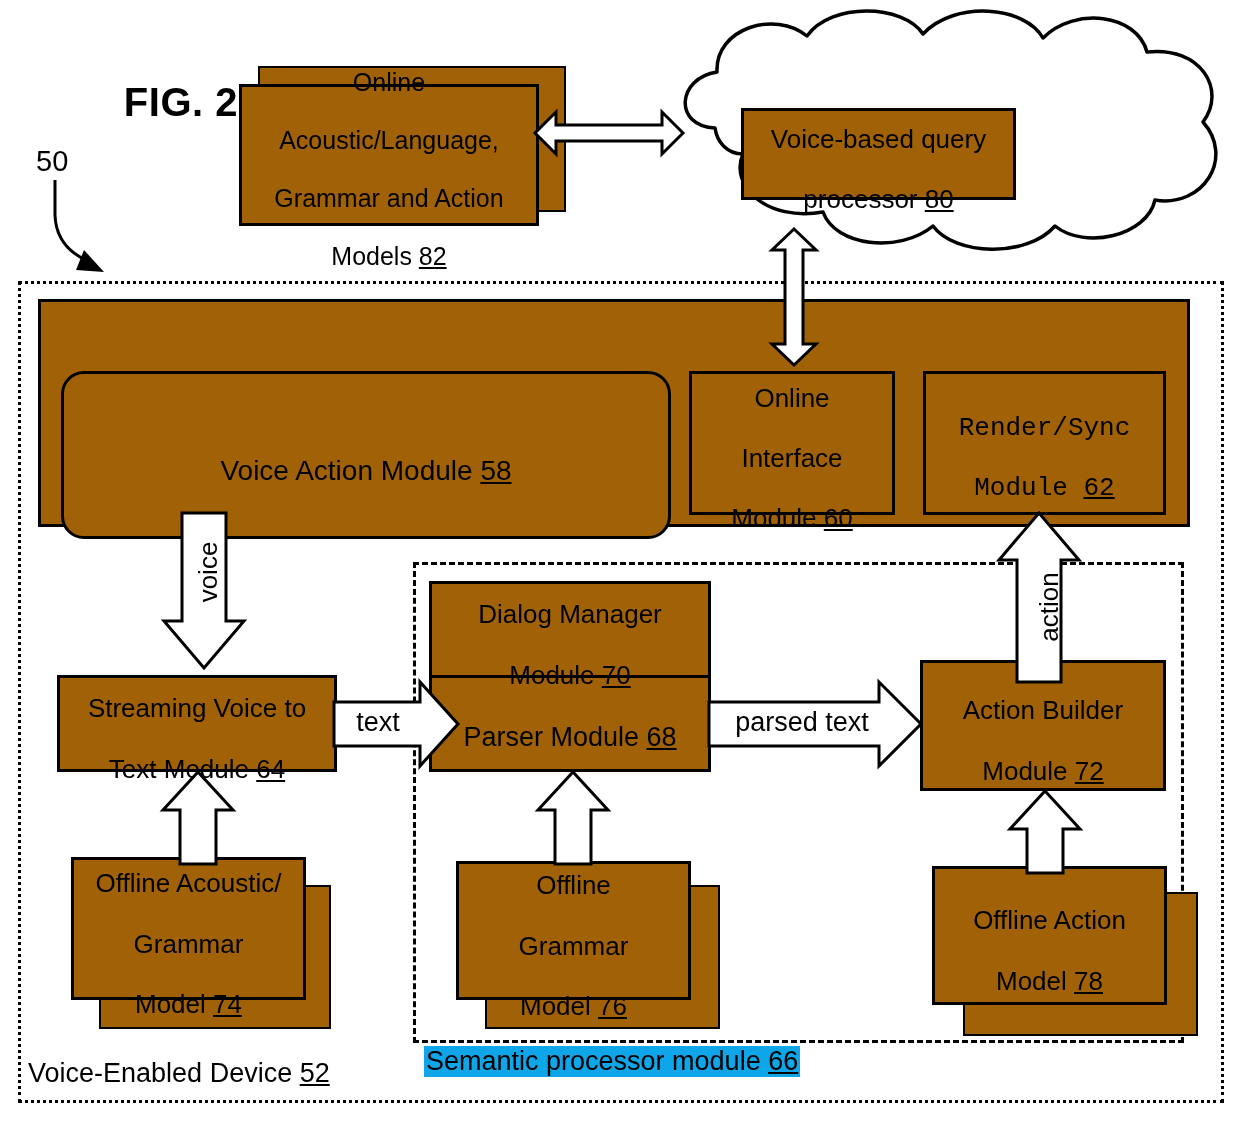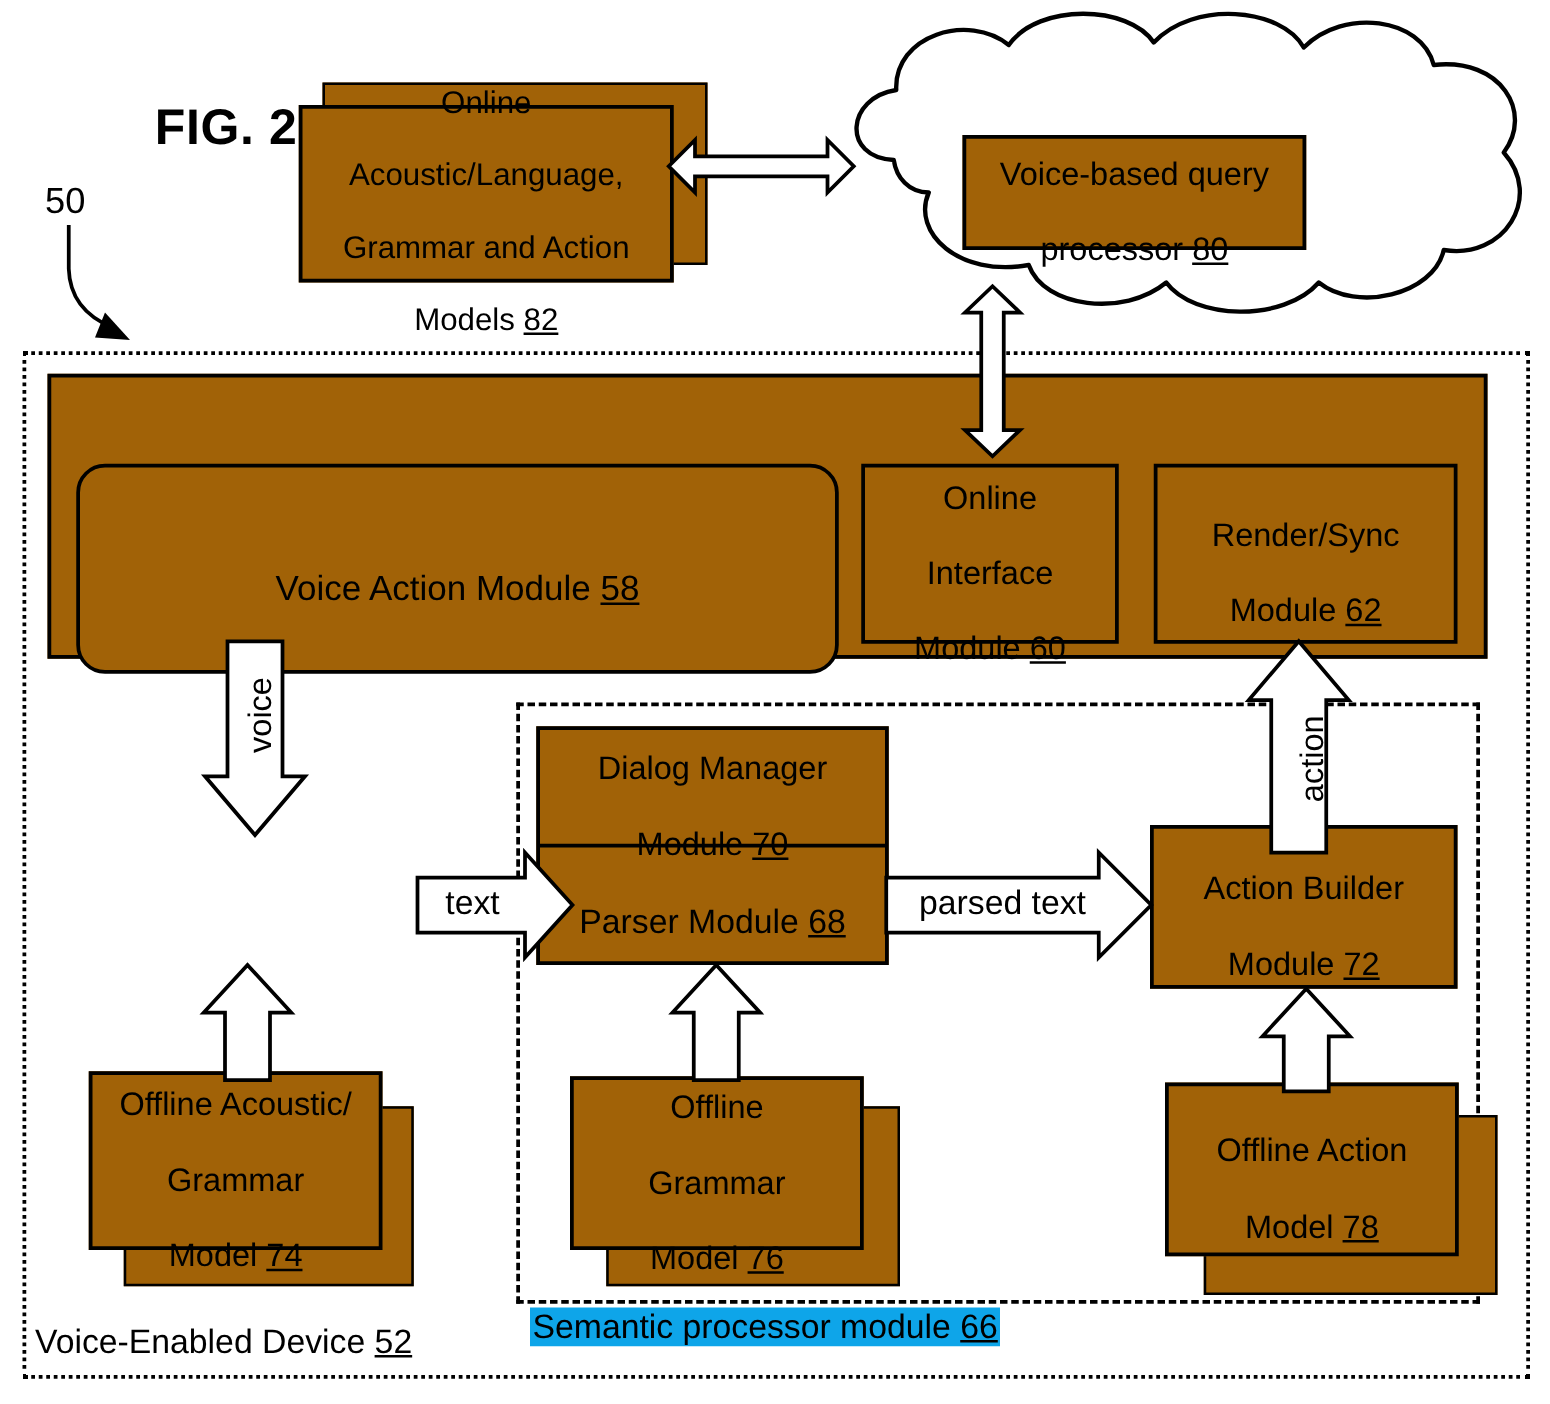--- a/index.html
+++ b/index.html
@@ -127,21 +127,21 @@
          C 112 214 74 178 88 146
          C 72 146 62 134 60 120 Z"></path>
   </svg>
 
   <div class="txt" style="left:790px; top:52px; width:430px; height:40px; font-size:28px;">
     <span>
       <span>Online Search Service</span>&nbsp;<u>54</u>
     </span>
   </div>
 
-  <div class="box" style="left:770px; top:108px; width:275px; height:92px; z-index:3;text-decoration:underline;">
+  <div class="box" style="left:741px; top:108px; width:275px; height:92px; z-index:3;text-decoration:underline;">
     <div class="txt" style="left:0; top:0; width:100%; height:100%; font-size:26px;">
       <span>
         <span>Voice-based query</span><br>
         <span>processor</span>&nbsp;<u>80</u>
       </span>
     </div>
   </div>
 
   <svg style="left:534px; top:108px; width:160px; height:70px; z-index:4;">
     <path class="fill-wht" stroke-width="3" d="M 22 17 L 22 4 L 1 25 L 22 46 L 22 33
@@ -171,21 +171,21 @@
   <div class="box" style="left:689px; top:371px; width:206px; height:144px; z-index:3;">
     <div class="txt" style="left:0; top:0; width:100%; height:100%; font-size:26px;">
       <span>
         <span>Online</span><br>
         <span>Interface</span><br>
         <span>Module</span>&nbsp;<u>60</u>
       </span>
     </div>
   </div>
 
-  <div class="box" style="left:923px; top:371px; width:243px; height:144px; z-index:3;">
+  <div class="box" style="left:923px; top:371px; width:243px; height:144px; z-index:3;font-family:Liberation Mono, monospace;">
     <div class="txt" style="left:0; top:0; width:100%; height:100%; font-size:26px;">
       <span>
         <span>Render/Sync</span><br>
         <span>Module</span>&nbsp;<u>62</u>
       </span>
     </div>
   </div>
 
   <div class="dashbox" style="left:413px; top:562px; width:771px; height:481px; z-index:2;"></div>
   <div class="label-left" style="left:424px; top:1046px; font-size:27px; background:#0ea5e9; padding:0 2px; z-index:3;">
@@ -199,20 +199,28 @@
     <span>voice</span>
   </div>
 
   <svg style="left:995px; top:512px; width:110px; height:172px; z-index:4;">
     <path class="fill-wht" stroke-width="3" d="M 22 170 L 22 48 L 4 48 L 44 1 L 84 48 L 66 48 L 66 170 Z"></path>
   </svg>
   <div class="txt rot-left" style="left:989px; top:590px; width:120px; height:34px; font-size:26px; z-index:5;">
     <span>action</span>
   </div>
 
+  <div class="box" style="left:57px; top:675px; width:280px; height:97px; z-index:3;">
+    <div class="txt" style="left:0; top:0; width:100%; height:100%; font-size:26px;">
+      <span>
+        <span>Streaming Voice to</span><br>
+        <span>Text Module</span>&nbsp;<u>64</u>
+      </span>
+    </div>
+  </div>
 
   <svg style="left:334px; top:678px; width:126px; height:92px; z-index:4;">
     <path class="fill-wht" stroke-width="3" d="M 0 24 L 86 24 L 86 4 L 124 46 L 86 88 L 86 68 L 0 68 Z"></path>
   </svg>
   <div class="txt" style="left:338px; top:705px; width:80px; height:36px; font-size:27px; z-index:5;">
     <span>text</span>
   </div>
 
   <div class="box" style="left:429px; top:581px; width:282px; height:191px; z-index:3;">
     <div class="txt" style="left:0; top:0; width:100%; height:91px; font-size:26px;">

